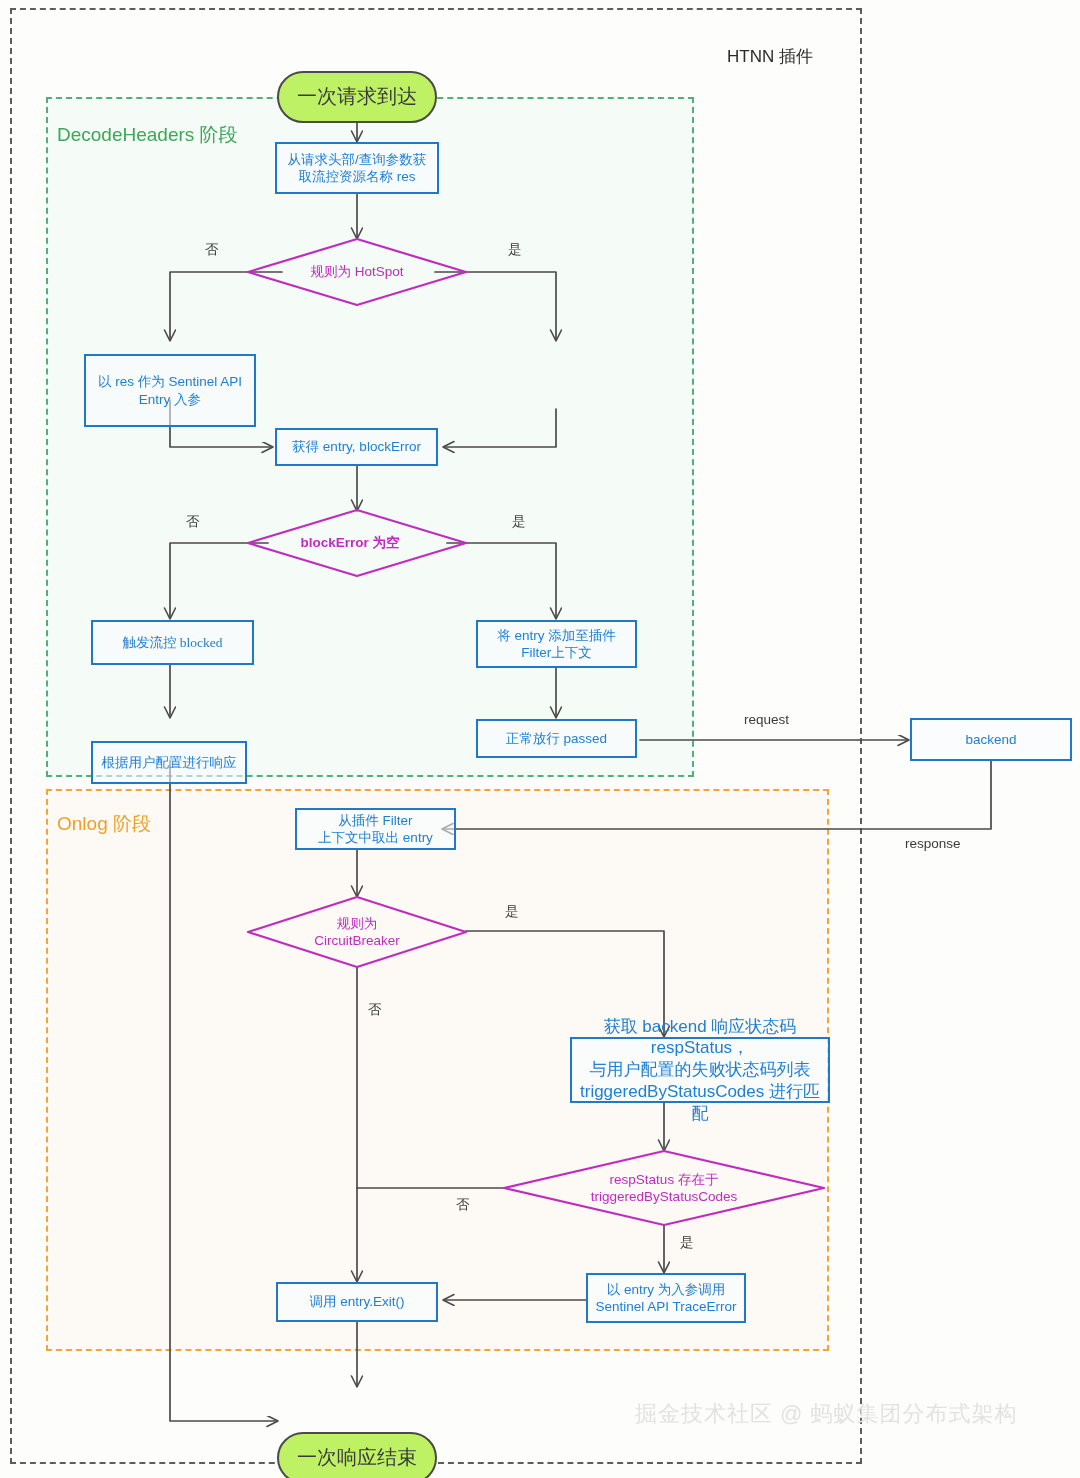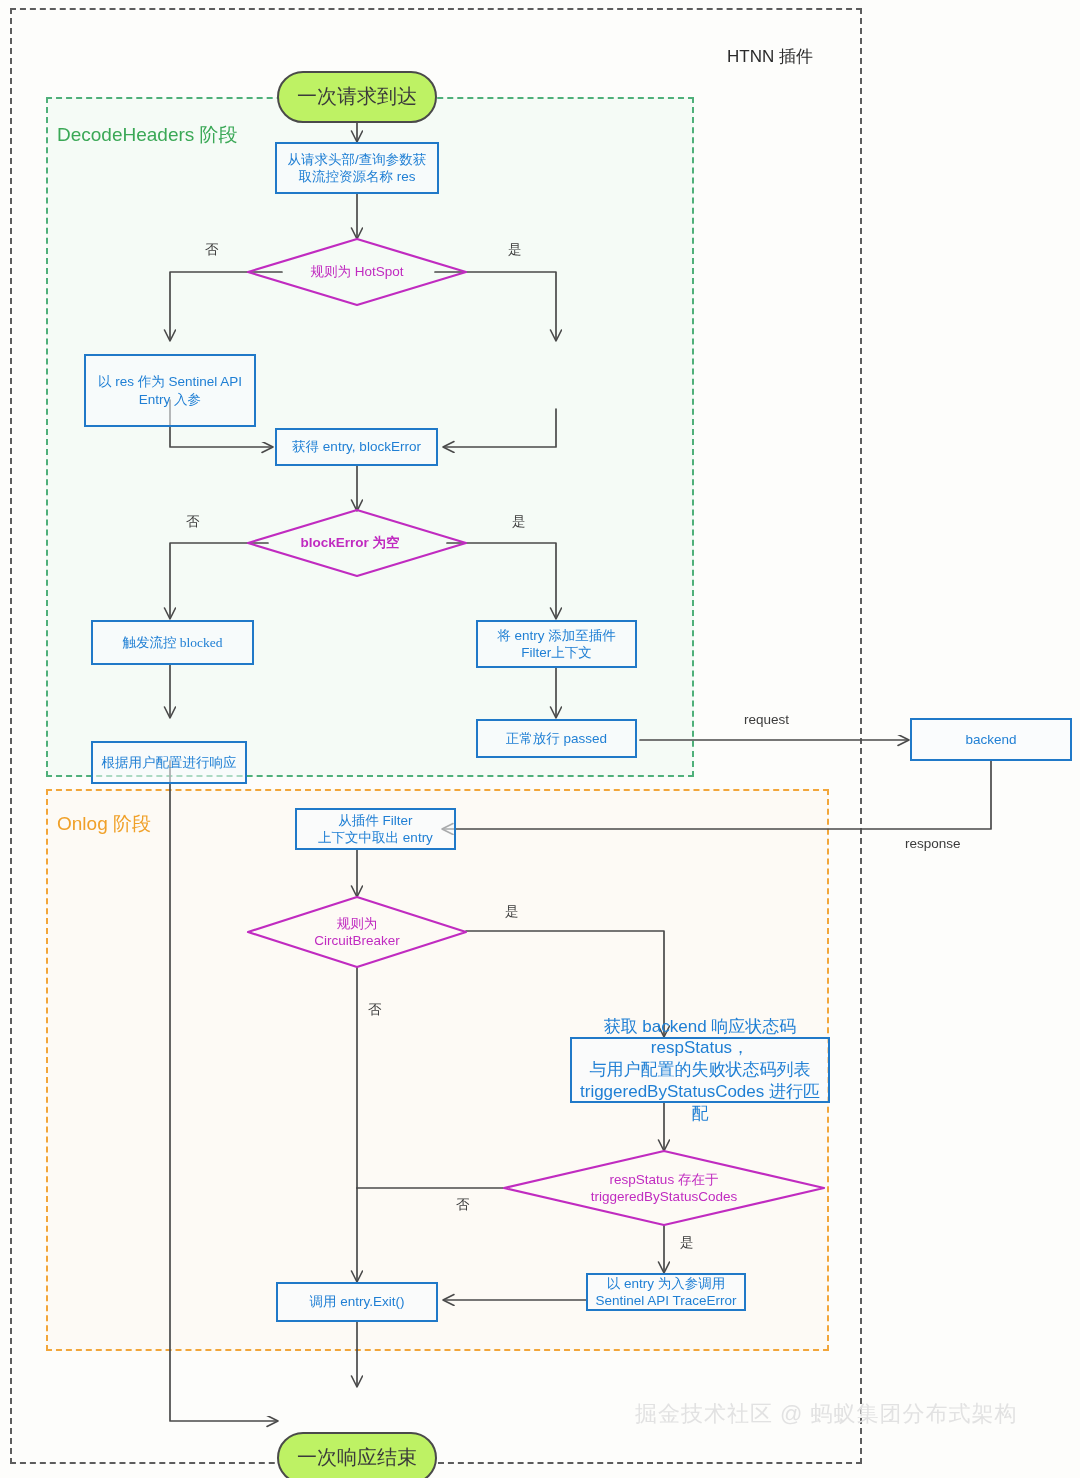--- a/index.html
+++ b/index.html
@@ -204,21 +204,21 @@
 
   <div class="node proc" style="left:910px; top:718px; width:162px; height:43px;">backend</div>
 
   <div class="node proc" style="left:276px; top:808px; width:161px; height:42px; white-space:pre-line;margin-left:19px;">从插件 Filter
 上下文中取出 entry</div>
 
   <div class="node proc" style="left:535px; top:1037px; width:260px; height:66px; white-space:pre-line; font-size:17px;margin-left:35px;">获取 backend 响应状态码 respStatus，
 与用户配置的失败状态码列表
 triggeredByStatusCodes 进行匹配</div>
 
-  <div class="node proc" style="left:586px; top:1273px; width:160px; height:38px; white-space:pre-line;">以 entry 为入参调用
+  <div class="node proc" style="left:586px; top:1273px; width:160px; height:50px; white-space:pre-line;">以 entry 为入参调用
 Sentinel API TraceError</div>
 
   <div class="node proc" style="left:276px; top:1282px; width:162px; height:40px;">调用 entry.Exit()</div>
 
   <div class="diamond-label" style="left:277px; top:258px; width:160px; height:28px; white-space:pre-line;">规则为 HotSpot</div>
   <div class="diamond-label" style="left:270px; top:529px; width:160px; height:28px; white-space:pre-line;font-weight:bold;">blockError 为空</div>
   <div class="diamond-label" style="left:277px; top:912px; width:160px; height:40px; white-space:pre-line;">规则为
 CircuitBreaker</div>
   <div class="diamond-label" style="left:559px; top:1168px; width:210px; height:40px; white-space:pre-line;">respStatus 存在于
 triggeredByStatusCodes</div>

